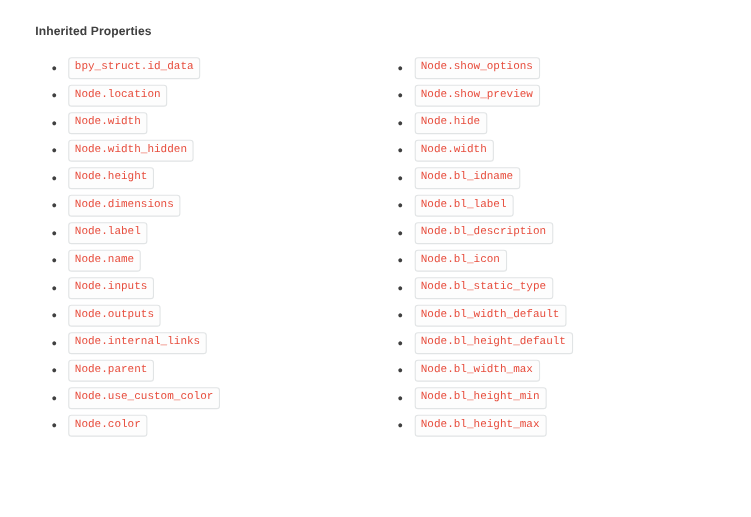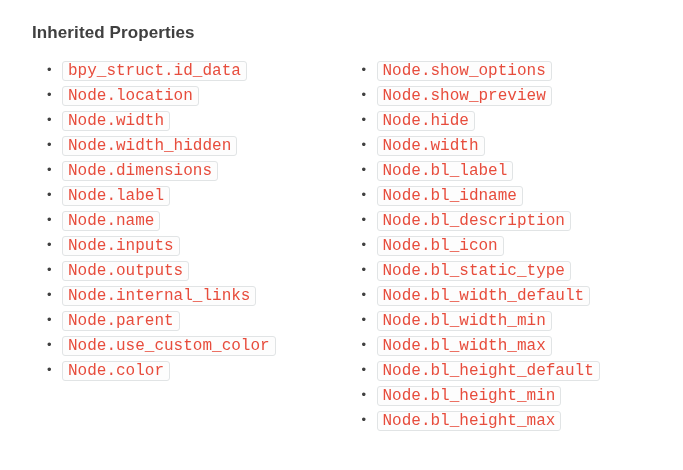--- a/index.html
+++ b/index.html
@@ -15,21 +15,21 @@
     color: #404040;
   }
   .page {
     position: relative;
     width: 683px;
     height: 470px;
     box-sizing: border-box;
     padding: 18px 24px 0 30px;
   }
   .section-title {
-    font-size: 17px;
+    font-size: 11px;
     font-weight: bold;
     color: #404040;
     margin: 5px 0 14px 2px;
     letter-spacing: 0.1px;
   }
   .columns {
     display: flex;
     flex-direction: row;
     align-items: flex-start;
   }
@@ -54,21 +54,21 @@
     position: absolute;
     left: 17px;
     top: 0;
     color: #404040;
     font-size: 13px;
     line-height: 25px;
   }
   code.prop {
     display: inline-block;
     font-family: "Liberation Mono", monospace;
-    font-size: 16px;
+    font-size: 10px;
     color: #e74c3c;
     background: #fdfdfd;
     border: 1px solid #e1e4e5;
     border-radius: 3px;
     padding: 1px 5px 1px 5px;
     line-height: 16px;
     white-space: nowrap;
     vertical-align: middle;
   }
 </style>
@@ -78,46 +78,46 @@
 <div class="page">
   <div class="section-title">Inherited Properties</div>
   <div class="columns">
 
     <div class="col">
       <ul>
         <li><code class="prop">bpy_struct.id_data</code></li>
         <li><code class="prop">Node.location</code></li>
         <li><code class="prop">Node.width</code></li>
         <li><code class="prop">Node.width_hidden</code></li>
+        <li><code class="prop">Node.height</code></li>
         <li><code class="prop">Node.dimensions</code></li>
         <li><code class="prop">Node.label</code></li>
         <li><code class="prop">Node.name</code></li>
         <li><code class="prop">Node.inputs</code></li>
         <li><code class="prop">Node.outputs</code></li>
         <li><code class="prop">Node.internal_links</code></li>
         <li><code class="prop">Node.parent</code></li>
         <li><code class="prop">Node.use_custom_color</code></li>
         <li><code class="prop">Node.color</code></li>
       </ul>
     </div>
 
     <div class="col">
       <ul>
         <li><code class="prop">Node.show_options</code></li>
         <li><code class="prop">Node.show_preview</code></li>
         <li><code class="prop">Node.hide</code></li>
         <li><code class="prop">Node.width</code></li>
+        <li><code class="prop">Node.bl_idname</code></li>
         <li><code class="prop">Node.bl_label</code></li>
-        <li><code class="prop">Node.bl_idname</code></li>
         <li><code class="prop">Node.bl_description</code></li>
         <li><code class="prop">Node.bl_icon</code></li>
         <li><code class="prop">Node.bl_static_type</code></li>
         <li><code class="prop">Node.bl_width_default</code></li>
-        <li><code class="prop">Node.bl_width_min</code></li>
+        <li><code class="prop">Node.bl_height_default</code></li>
         <li><code class="prop">Node.bl_width_max</code></li>
-        <li><code class="prop">Node.bl_height_default</code></li>
         <li><code class="prop">Node.bl_height_min</code></li>
         <li><code class="prop">Node.bl_height_max</code></li>
       </ul>
     </div>
 
   </div>
 </div>
 
 </body></html>

